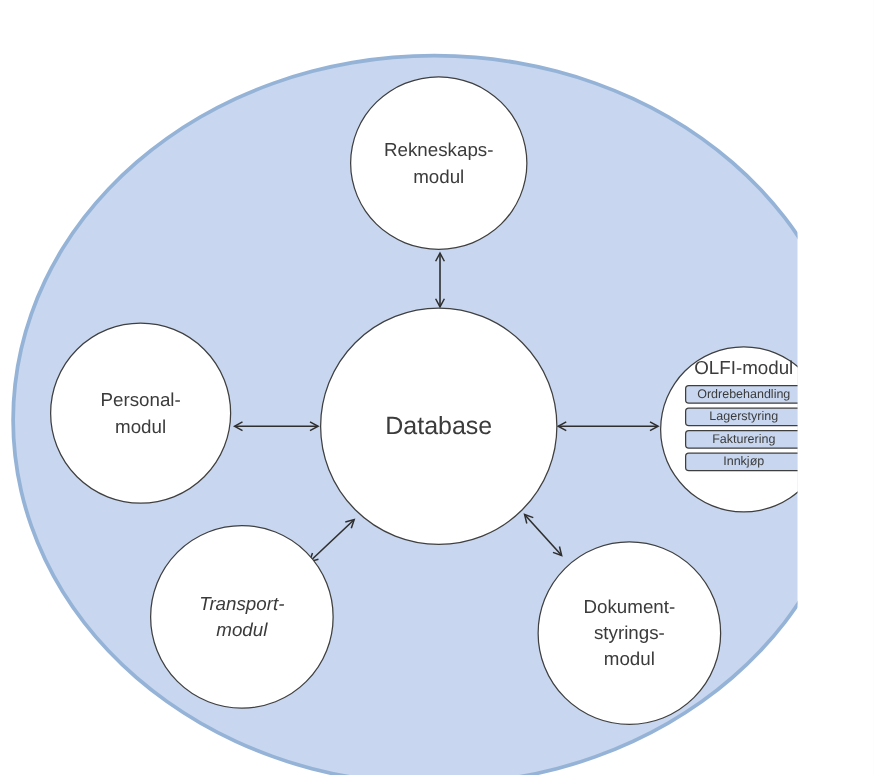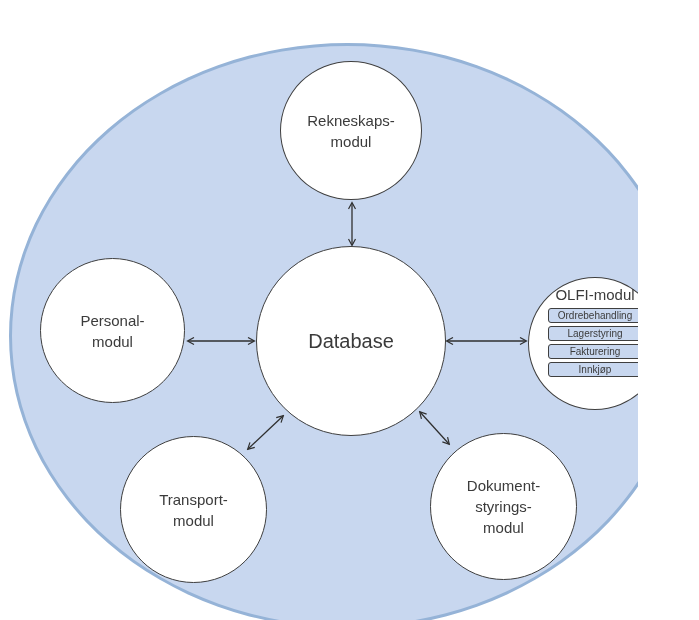--- a/index.html
+++ b/index.html
@@ -42,21 +42,21 @@
     white-space: pre-line;
     font-size: 15px;
     line-height: 21px;
     color: var(--text, #3b3b3b);
   }
   #node-rekneskaps { left: 280px; top: 33px;  width: 142px; height: 139px; }
   #node-personal   { left: 40px;  top: 230px; width: 145px; height: 145px; }
   #node-database   { left: 256px; top: 218px; width: 190px; height: 190px; }
   #node-olfi       { left: 528px; top: 249px; width: 134px; height: 133px;
                      flex-direction: column; justify-content: flex-start; }
-  #node-transport  { left: 120px; top: 408px; width: 147px; height: 147px; }
+  #node-transport  { left: 120px; top: 392px; width: 147px; height: 147px; font-style: italic; }
   #node-dokument   { left: 430px; top: 405px; width: 147px; height: 147px; }
 
   #node-database .node-label {
     font-size: 20px;
     line-height: 24px;
   }
   .olfi-title {
     margin-top: 8px;
     font-size: 15px;
     color: var(--text, #3b3b3b);

